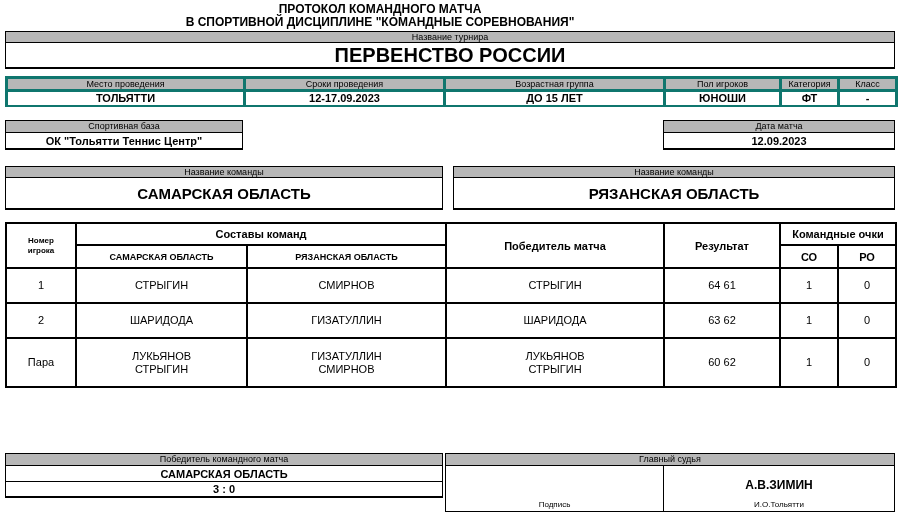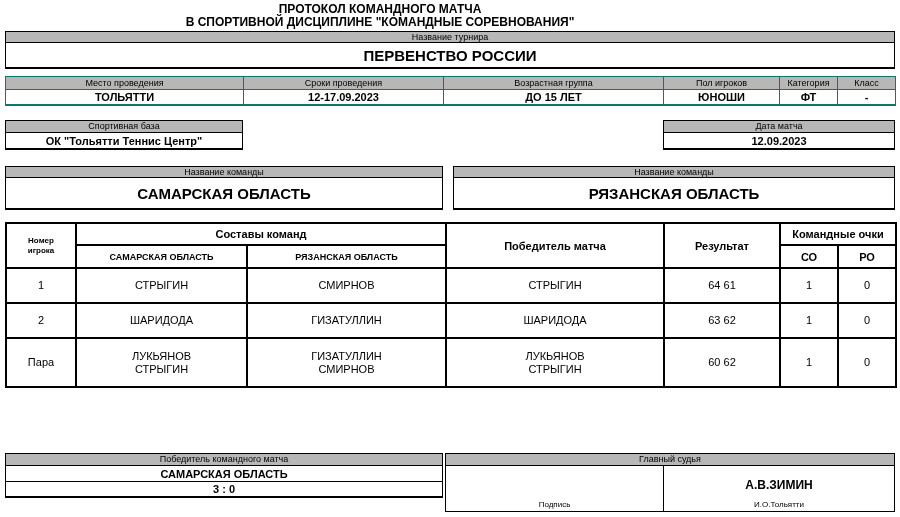--- a/index.html
+++ b/index.html
@@ -15,26 +15,26 @@
     font-weight: bold; font-size: 12px; line-height: 13px; }
 
   .graybar { background: #b7b7b7; border: 1px solid #000; text-align: center;
     font-size: 9px; line-height: 11px; display: flex; align-items: center; justify-content: center; }
   .whitebox { background: #fff; border: 1px solid #000; border-top: none; text-align: center;
     display: flex; align-items: center; justify-content: center; font-weight: bold; }
 
   
   .tournament { position: absolute; left: 5px; top: 31px; width: 890px; }
   .tournament .graybar { height: 12px; }
-  .tournament .whitebox { height: 26px; font-size: 15px; border-bottom-width: 2px; }
+  .tournament .whitebox { height: 26px; font-size: 20px; border-bottom-width: 2px; }
 
   
   .info-strip { position: absolute; left: 5px; top: 76px; width: 890px;
     border-collapse: collapse; table-layout: fixed; }
-  .info-strip td { border: 1px solid #0f766e; text-align: center; vertical-align: middle; overflow: hidden; }
+  .info-strip td { border: 3px solid #0f766e; text-align: center; vertical-align: middle; overflow: hidden; }
   .info-strip .glabel { background: #b7b7b7; height: 13px; font-size: 9px; }
   .info-strip .gval  { height: 15px; font-weight: bold; font-size: 11px; border-bottom-width: 2px; }
 
   
   .labelbox { position: absolute; }
   .labelbox .graybar { height: 13px; }
   .labelbox .whitebox { height: 17px; font-size: 11px; border-bottom-width: 2px; }
   .venue-box { left: 5px; top: 120px; width: 238px; }
   .date-box  { left: 663px; top: 120px; width: 232px; }
 

